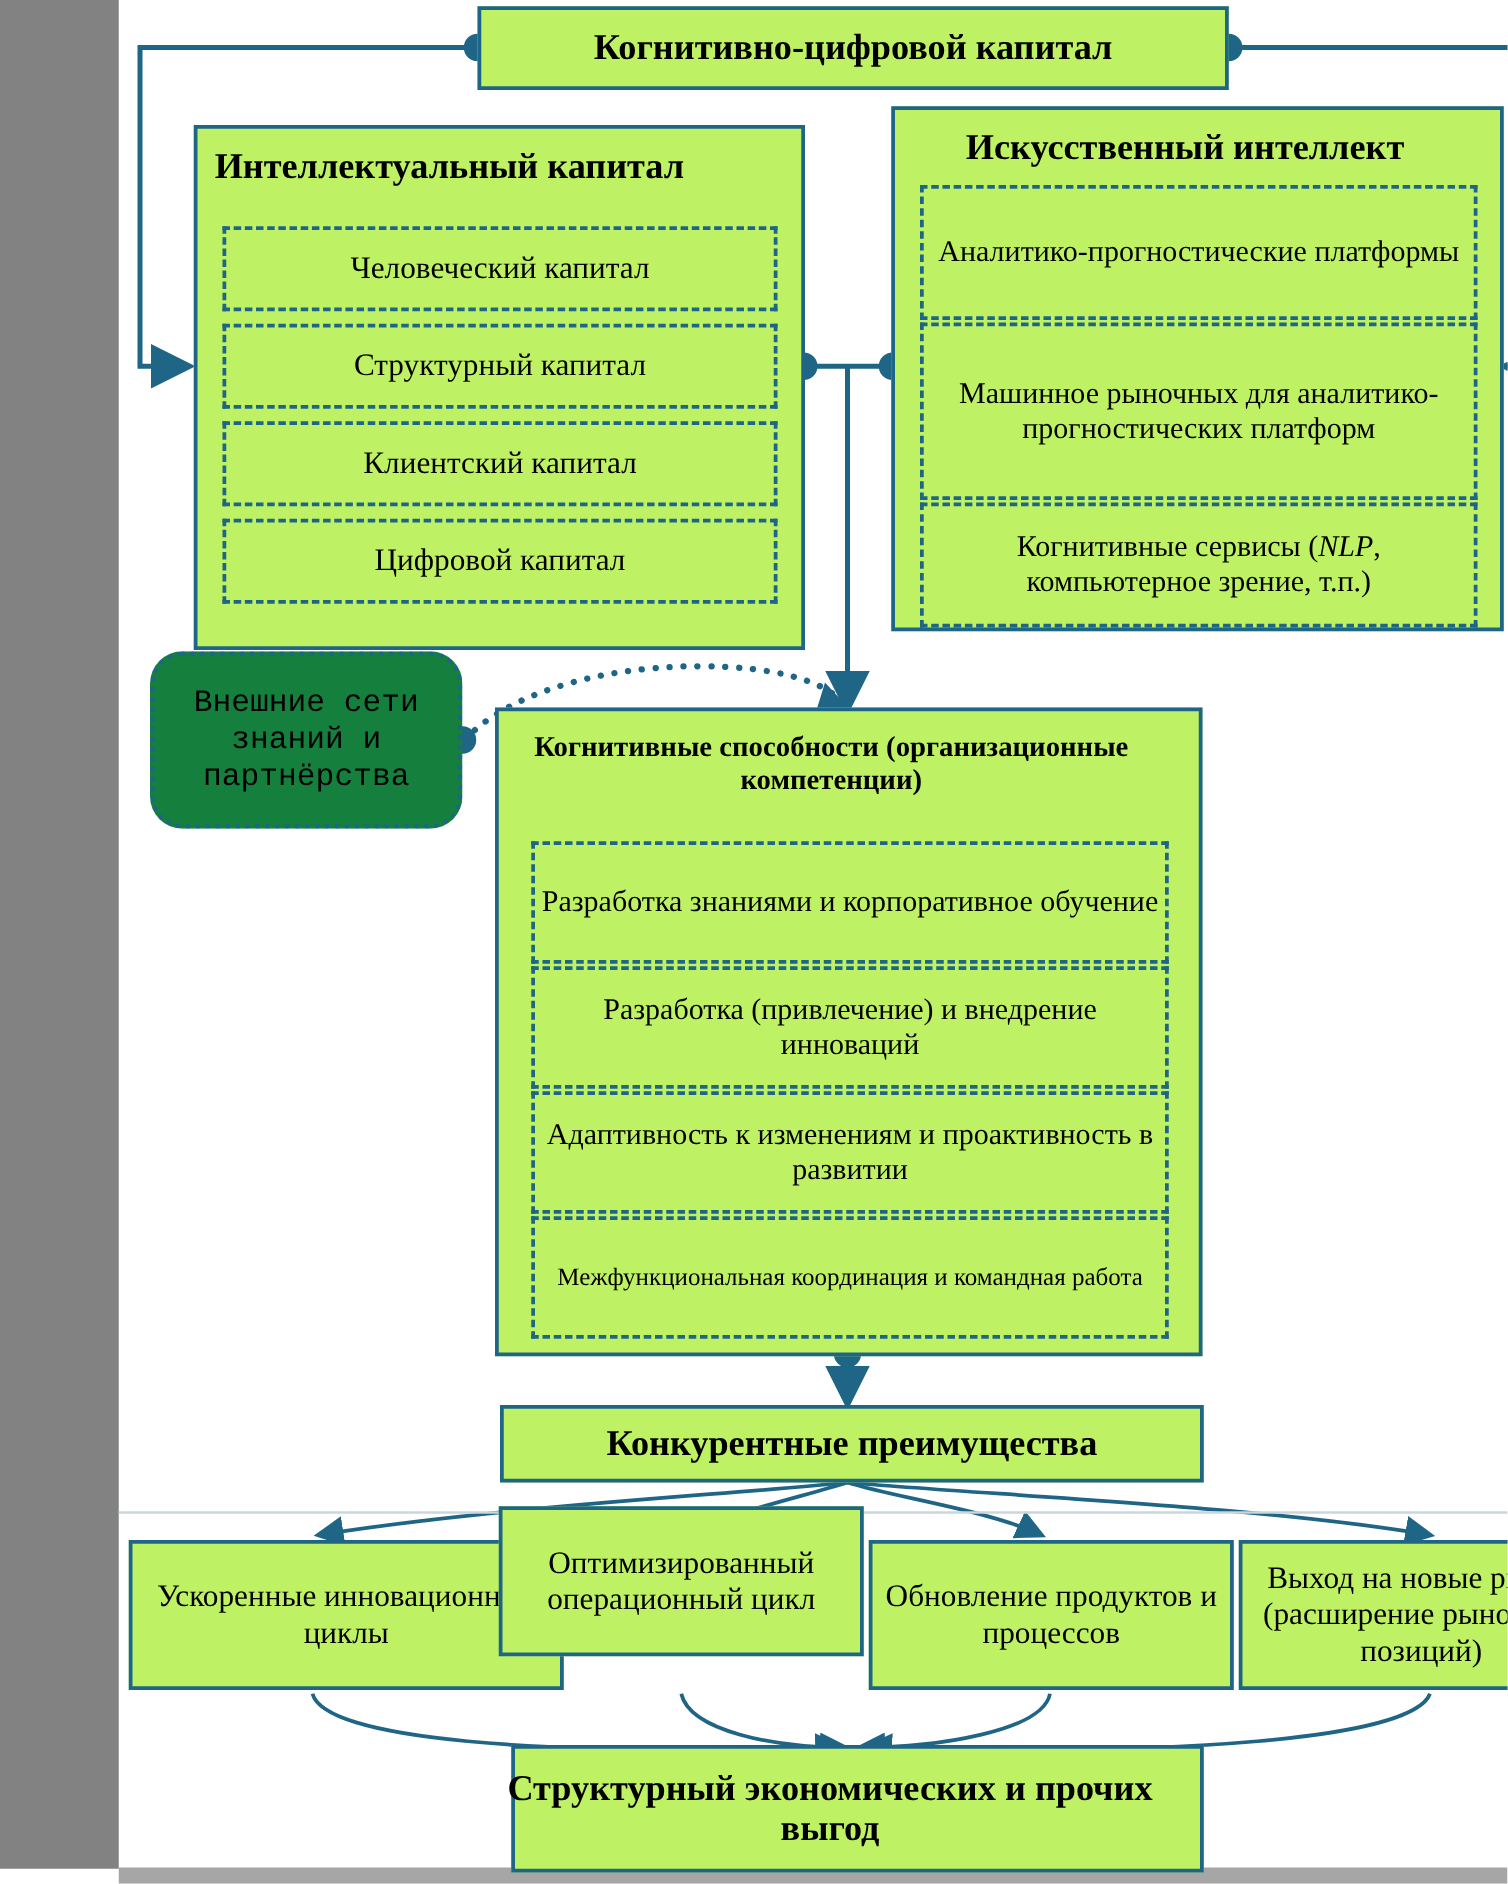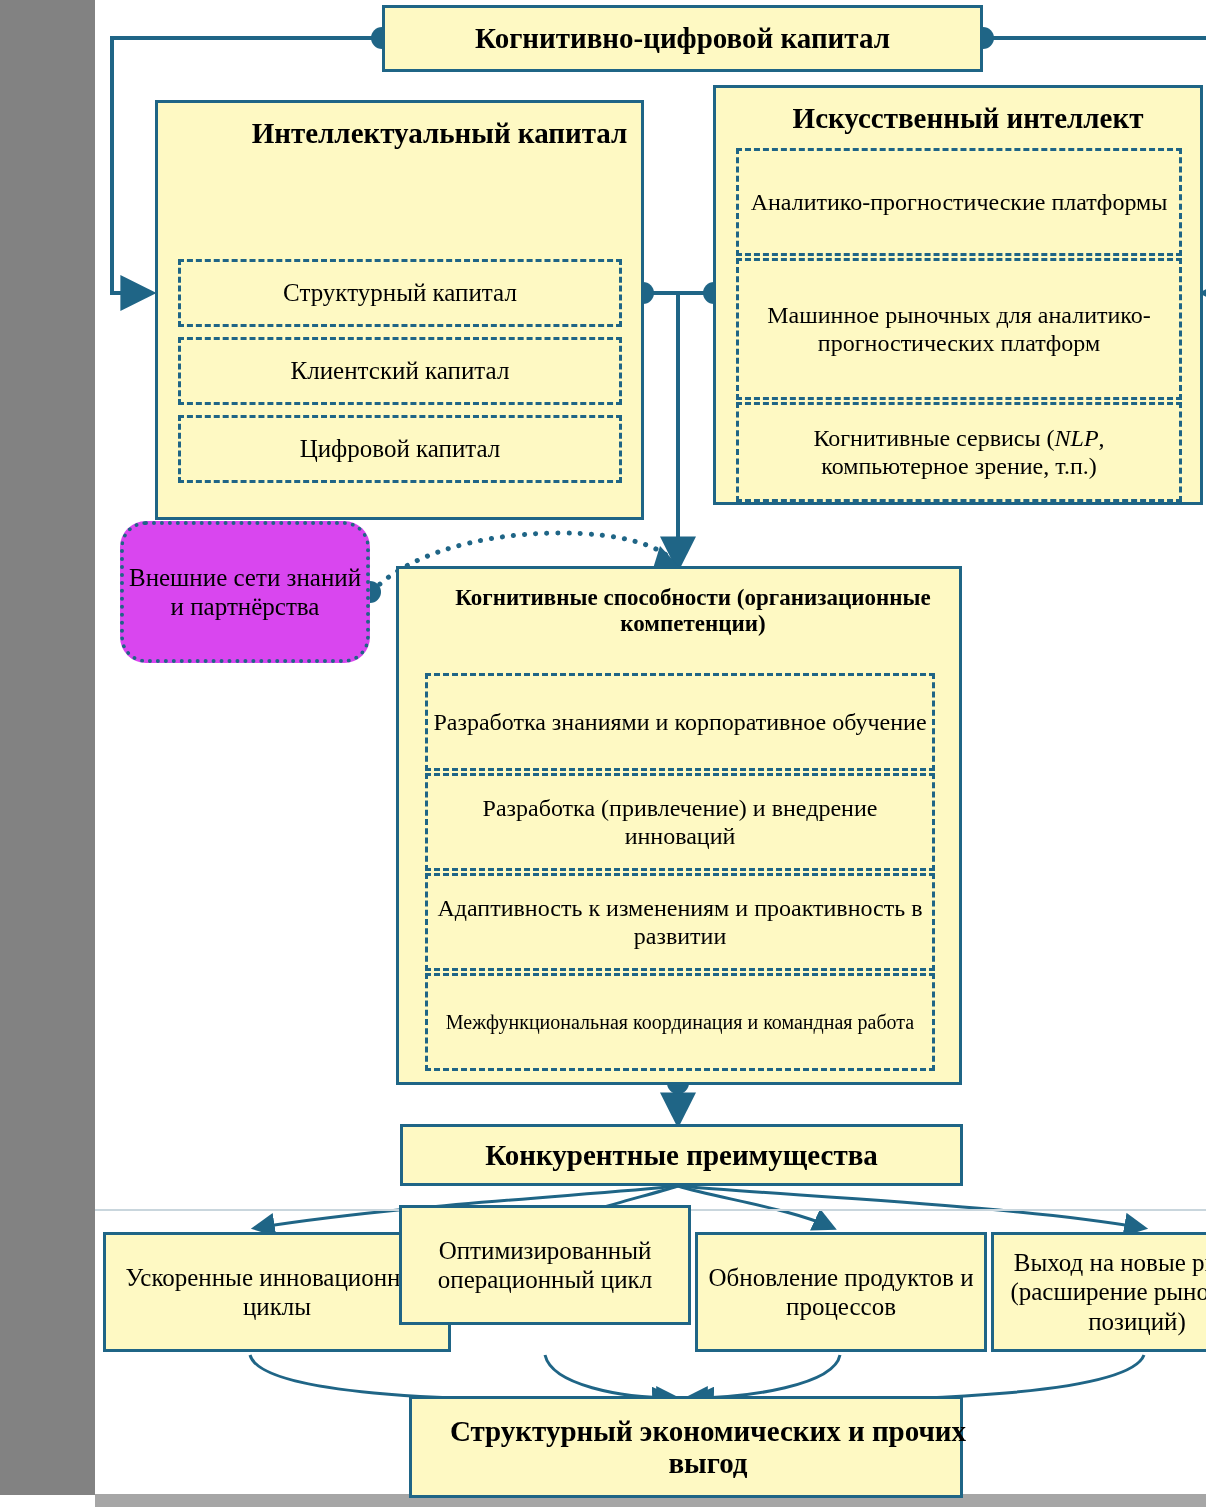--- a/index.html
+++ b/index.html
@@ -5,26 +5,26 @@
   html,body{margin:0;padding:0;background:#ffffff;}
   body{width:1206px;height:1507px;position:relative;overflow:hidden;
        font-family:"Liberation Serif","DejaVu Serif",serif;color:#000;}
 
   
   .leftbar{position:absolute;left:0;top:0;width:95px;height:1495px;background:#828282;}
   .bottombar{position:absolute;left:95px;top:1494px;width:1111px;height:13px;background:#a6a6a6;}
   .canvas{position:absolute;left:0;top:0;width:1206px;height:1507px;}
 
   
-  .box{position:absolute;border:3px solid #1f6586;background:#fef9c3;box-sizing:border-box;
-       display:flex;flex-direction:column;align-items:flex-start;}
+  .box{position:absolute;border:3px solid #1f6586;background:#bef264;box-sizing:border-box;
+       display:flex;flex-direction:column;align-items:flex-end;}
   .dashed{position:absolute;border:3px dashed #1f6586;background:transparent;box-sizing:border-box;
           display:flex;align-items:center;justify-content:center;text-align:center;}
-  .dotbox{position:absolute;border:4px dotted #1f6586;border-radius:26px;background:#d946ef;box-sizing:border-box;
-          display:flex;align-items:center;justify-content:center;text-align:center;}
+  .dotbox{position:absolute;border:4px dotted #1f6586;border-radius:26px;background:#15803d;box-sizing:border-box;
+          display:flex;align-items:center;justify-content:center;text-align:center;font-family:Liberation Mono, monospace;}
 
   .hdr{font-weight:bold;text-align:center;line-height:1.12;width:100%;}
   .t29{font-size:29px;}
   .t27{font-size:23px;}
   .body-txt{font-size:25px;line-height:1.18;text-align:center;}
   .body-24{font-size:24px;line-height:1.18;text-align:center;}
   .body-23{font-size:20px;line-height:1.2;text-align:center;}
   i.nlp{font-style:italic;}
 
   svg.lines{position:absolute;left:0;top:0;width:1206px;height:1507px;overflow:visible;}
@@ -96,20 +96,21 @@
     </g>
   </svg>
 
   <div class="box" style="left:382px;top:5px;width:601px;height:67px;justify-content:center;">
     <div class="hdr t29">Когнитивно-цифровой капитал</div>
   </div>
 
   <div class="box" style="left:155px;top:100px;width:489px;height:420px;padding:10px 0 0 0;">
     <div class="hdr t29" style="padding:4px 40px 0;">Интеллектуальный капитал</div>
   </div>
+  <div class="dashed body-txt" style="left:178px;top:181px;width:444px;height:68px;">Человеческий капитал</div>
   <div class="dashed body-txt" style="left:178px;top:259px;width:444px;height:68px;">Структурный капитал</div>
   <div class="dashed body-txt" style="left:178px;top:337px;width:444px;height:68px;">Клиентский капитал</div>
   <div class="dashed body-txt" style="left:178px;top:415px;width:444px;height:68px;">Цифровой капитал</div>
 
   <div class="box" style="left:713px;top:85px;width:490px;height:420px;padding:10px 0 0 0;">
     <div class="hdr t29" style="padding:4px 10px 0;">Искусственный интеллект</div>
   </div>
   <div class="dashed body-24" style="left:736px;top:148px;width:446px;height:108px;">Аналитико-прогностические платформы</div>
   <div class="dashed body-24" style="left:736px;top:258px;width:446px;height:142px;">Машинное рыночных для аналитико-прогностических платформ</div>
   <div class="dashed body-24" style="left:736px;top:402px;width:446px;height:100px;">

